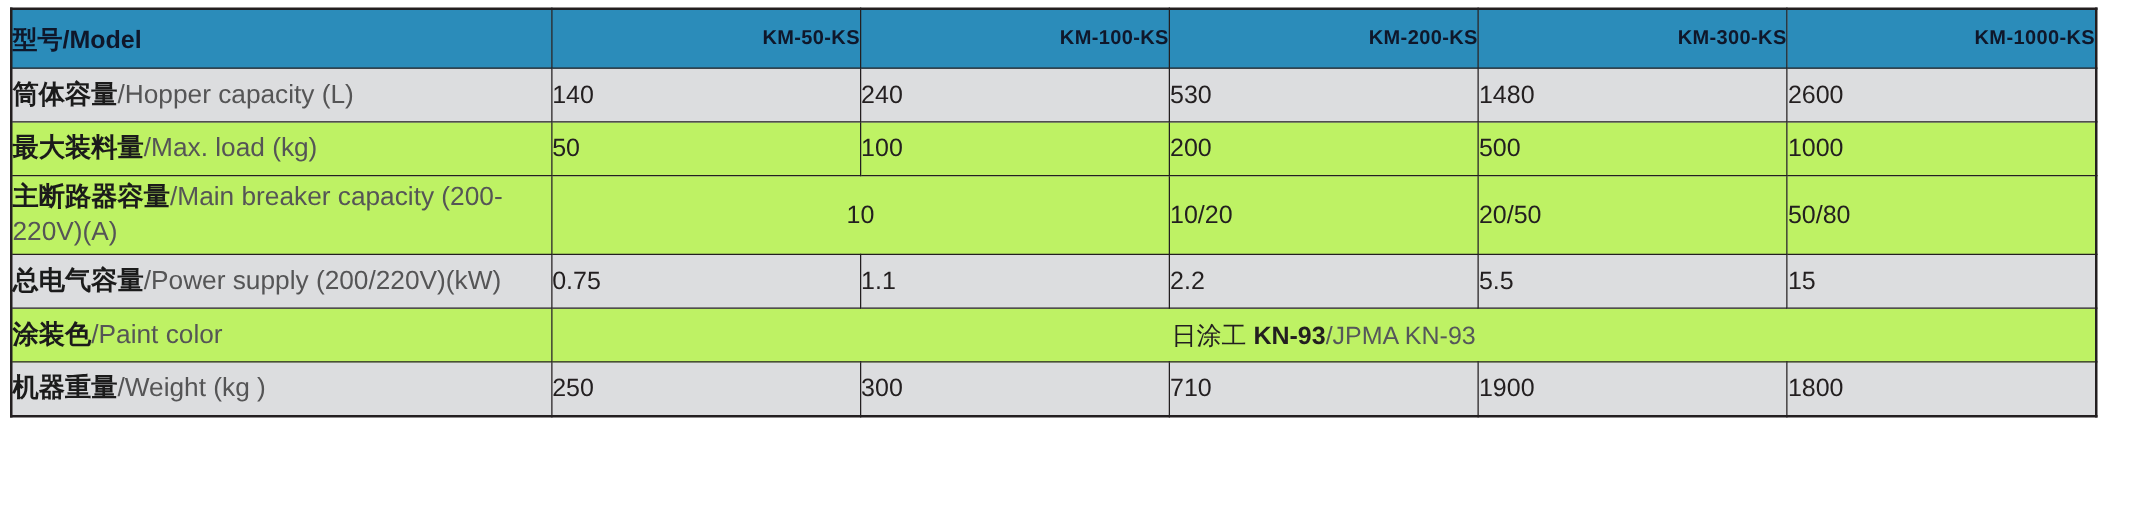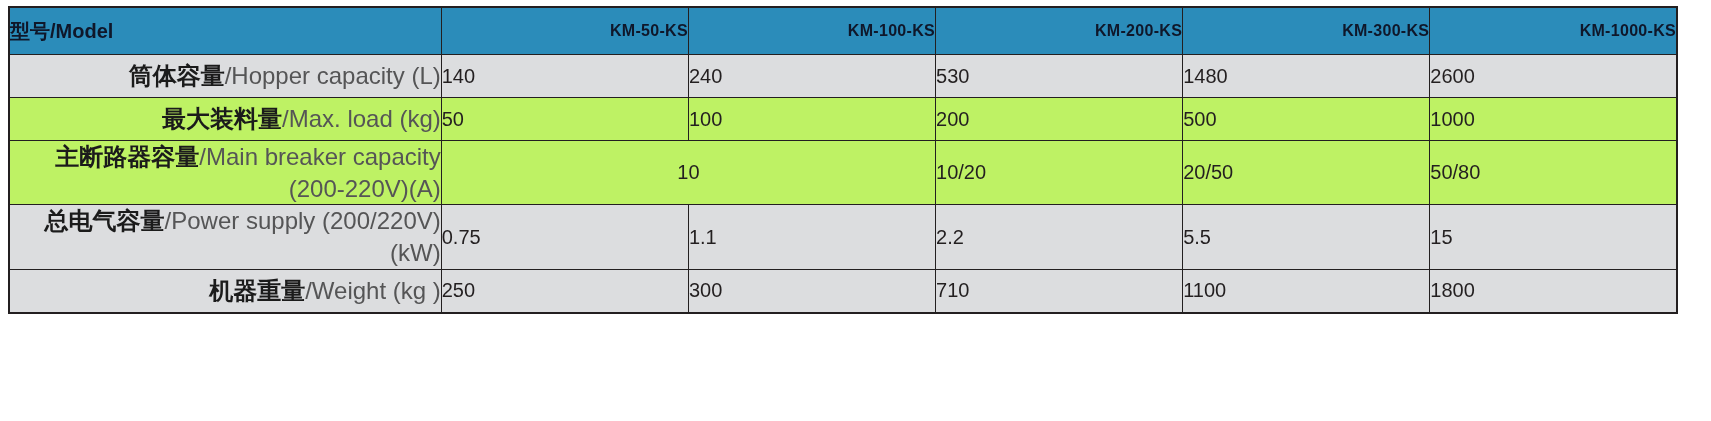--- a/index.html
+++ b/index.html
@@ -43,23 +43,23 @@
   }
   thead th.hdr-model {
     text-align: right;
     font-size: 16px;
     font-weight: bold;
     letter-spacing: .3px;
   }
 
   
   td.row-label {
-    text-align: right;
+    text-align: left;
     padding: 6px 10px 6px 12px;
-    font-size: 24px;
+    font-size: 21px;
     color: #231f20;
     line-height: 1.32;
   }
   td.row-label .cn { font-weight: bold; color: #1b1b1b; }
   td.row-label .en { color: #555556; }
 
   
   td.val {
     text-align: left;
     font-size: 20px;
@@ -133,24 +133,28 @@
 
     <tr class="shaded">
       <td class="row-label"><span class="cn">总电气容量</span><span class="en">/Power supply (200/220V)(kW)</span></td>
       <td class="val">0.75</td>
       <td class="val">1.1</td>
       <td class="val">2.2</td>
       <td class="val">5.5</td>
       <td class="val">15</td>
     </tr>
 
+    <tr class="plain">
+      <td class="row-label"><span class="cn">涂装色</span><span class="en">/Paint color</span></td>
+      <td class="val merged paint-cell" colspan="5"><span class="paint-cn">日涂工 <b>KN-93</b></span><span class="paint-en">/JPMA KN-93</span></td>
+    </tr>
 
     <tr class="shaded">
       <td class="row-label"><span class="cn">机器重量</span><span class="en">/Weight (kg )</span></td>
       <td class="val">250</td>
       <td class="val">300</td>
       <td class="val">710</td>
-      <td class="val">1100</td>
+      <td class="val">1900</td>
       <td class="val">1800</td>
     </tr>
 
   </tbody>
 </table>
 
 </body></html>

